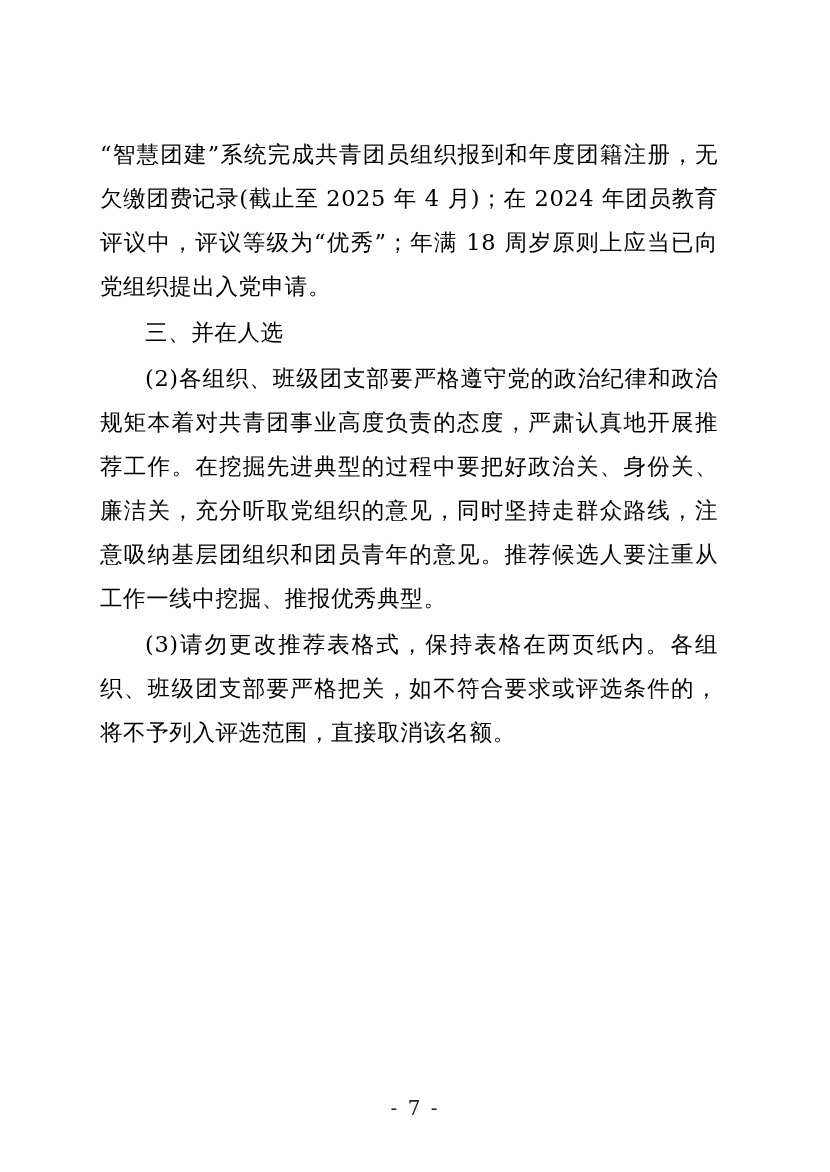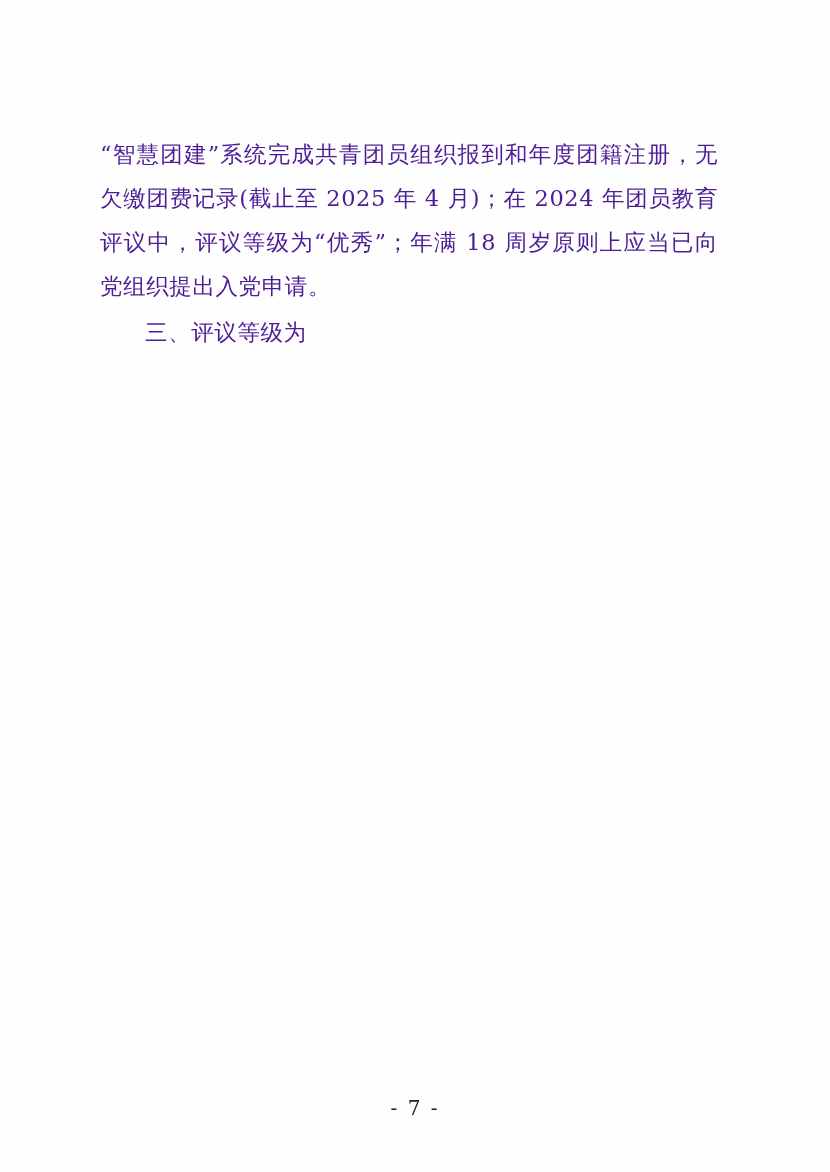--- a/index.html
+++ b/index.html
@@ -27,21 +27,21 @@
     top: 132px;
     width: 634px;
   }
   .para {
     font-size: 22.5px;
     line-height: 44px;
     letter-spacing: 0.6px;
     text-align: justify;
     text-justify: inter-ideograph;
     margin: 0 16px 2px 0;
-    color: #4c1d95;
+    color: #000000;
     text-indent: 0;
   }
   .para.indent {
     text-indent: 45px;
   }
   .para.section {
     text-indent: 45px;
   }
   .footer {
     position: absolute;
@@ -54,16 +54,18 @@
     color: #222222;
     font-family: "DejaVu Serif", serif;
   }
 </style>
 </head>
 <body>
 
 <div class="page">
   <div class="page-body">
     <p class="para">“智慧团建”系统完成共青团员组织报到和年度团籍注册，无欠缴团费记录(截止至 2025 年 4 月)；在 2024 年团员教育评议中，评议等级为“优秀”；年满 18 周岁原则上应当已向党组织提出入党申请。</p>
-    <p class="para section">三、评议等级为</p>
+    <p class="para section">三、并在人选</p>
+    <p class="para indent">(2)各组织、班级团支部要严格遵守党的政治纪律和政治规矩本着对共青团事业高度负责的态度，严肃认真地开展推荐工作。在挖掘先进典型的过程中要把好政治关、身份关、廉洁关，充分听取党组织的意见，同时坚持走群众路线，注意吸纳基层团组织和团员青年的意见。推荐候选人要注重从工作一线中挖掘、推报优秀典型。</p>
+    <p class="para indent">(3)请勿更改推荐表格式，保持表格在两页纸内。各组织、班级团支部要严格把关，如不符合要求或评选条件的，将不予列入评选范围，直接取消该名额。</p>
   </div>
   <div class="footer">- 7 -</div>
 </div>
 
 </body></html>

